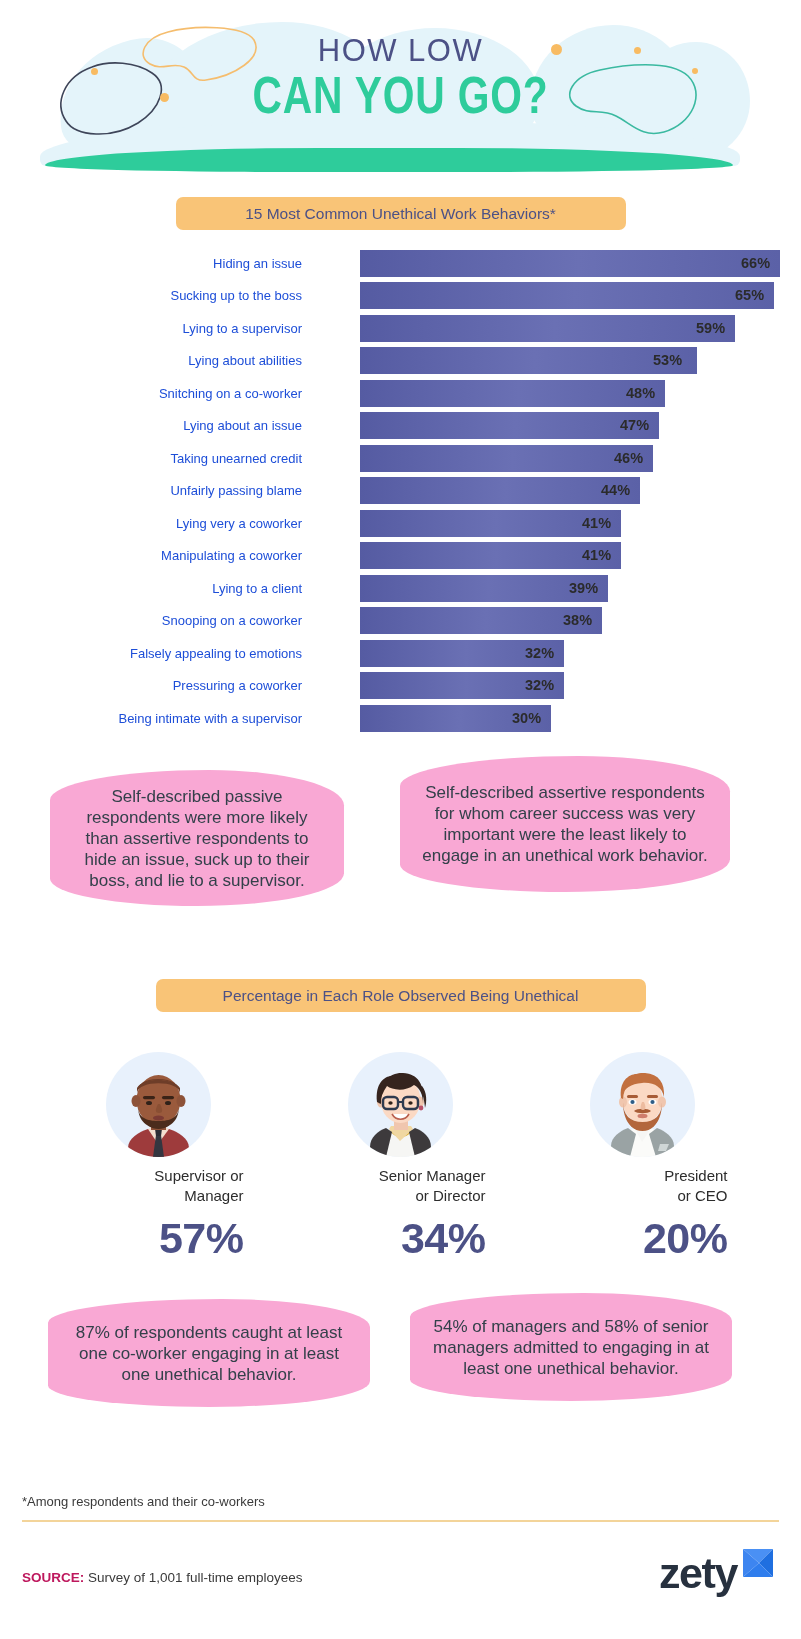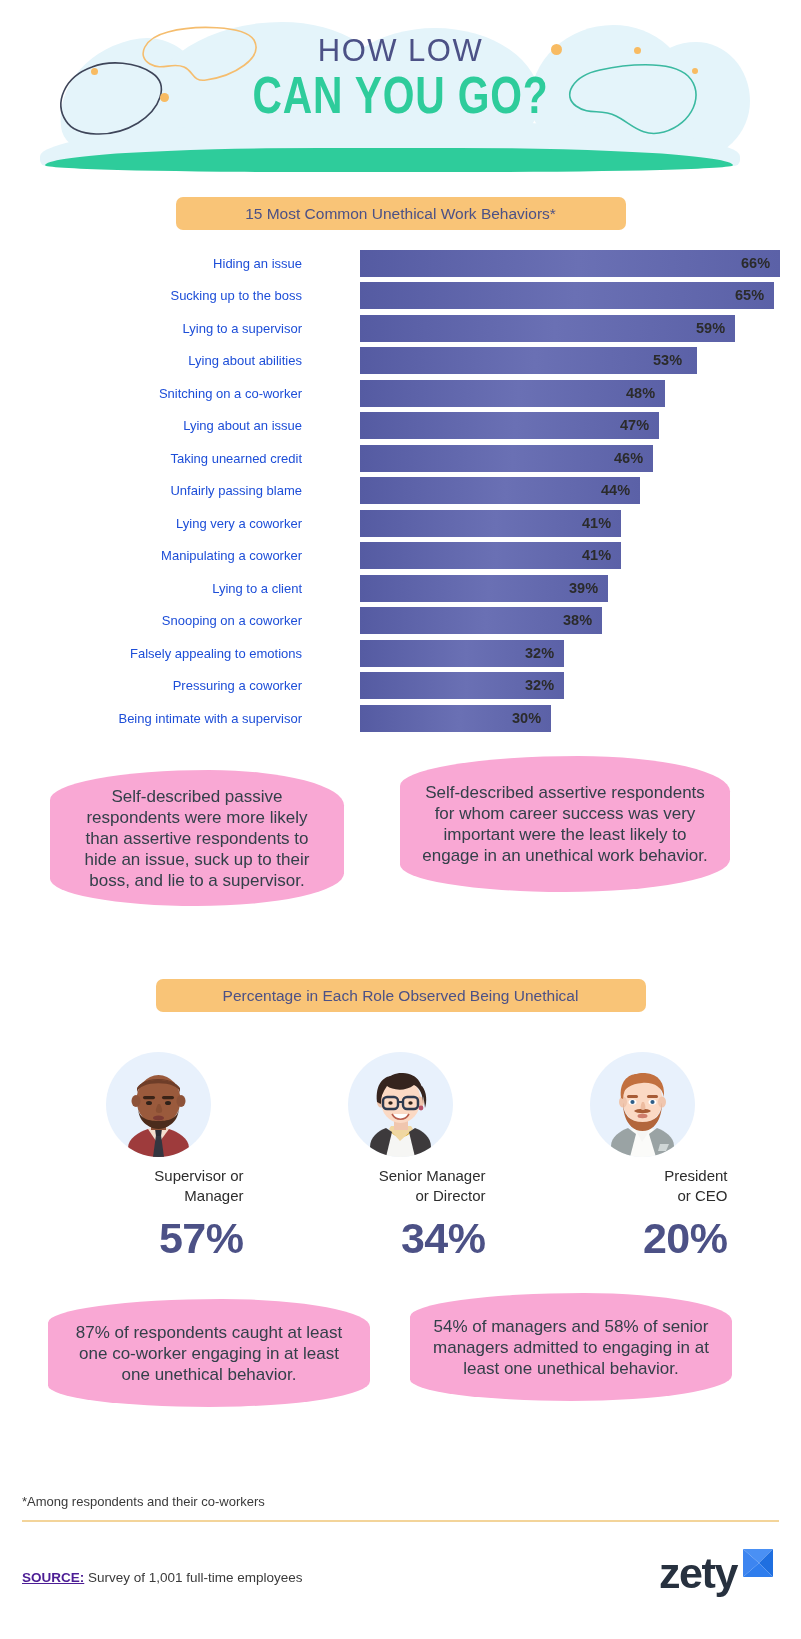--- a/index.html
+++ b/index.html
@@ -220,21 +220,21 @@
     width: 757px; height: 1.5px;
     background: #f3d49a;
   }
   .source {
     position: absolute;
     left: 22px; top: 1570px;
     font-size: 13.5px;
     color: #3a3a3a;
     font-family: "Liberation Sans Narrow", "Liberation Sans", sans-serif;
   }
-  .source b { color: #4c1d95; text-decoration: underline; }
+  .source b { color: #be185d; }
   .logo {
     position: absolute;
     right: 20px; top: 1555px;
     display: flex;
     align-items: flex-start;
   }
   .logo-text {
     font-size: 43px;
     font-weight: 700;
     color: #27313f;

